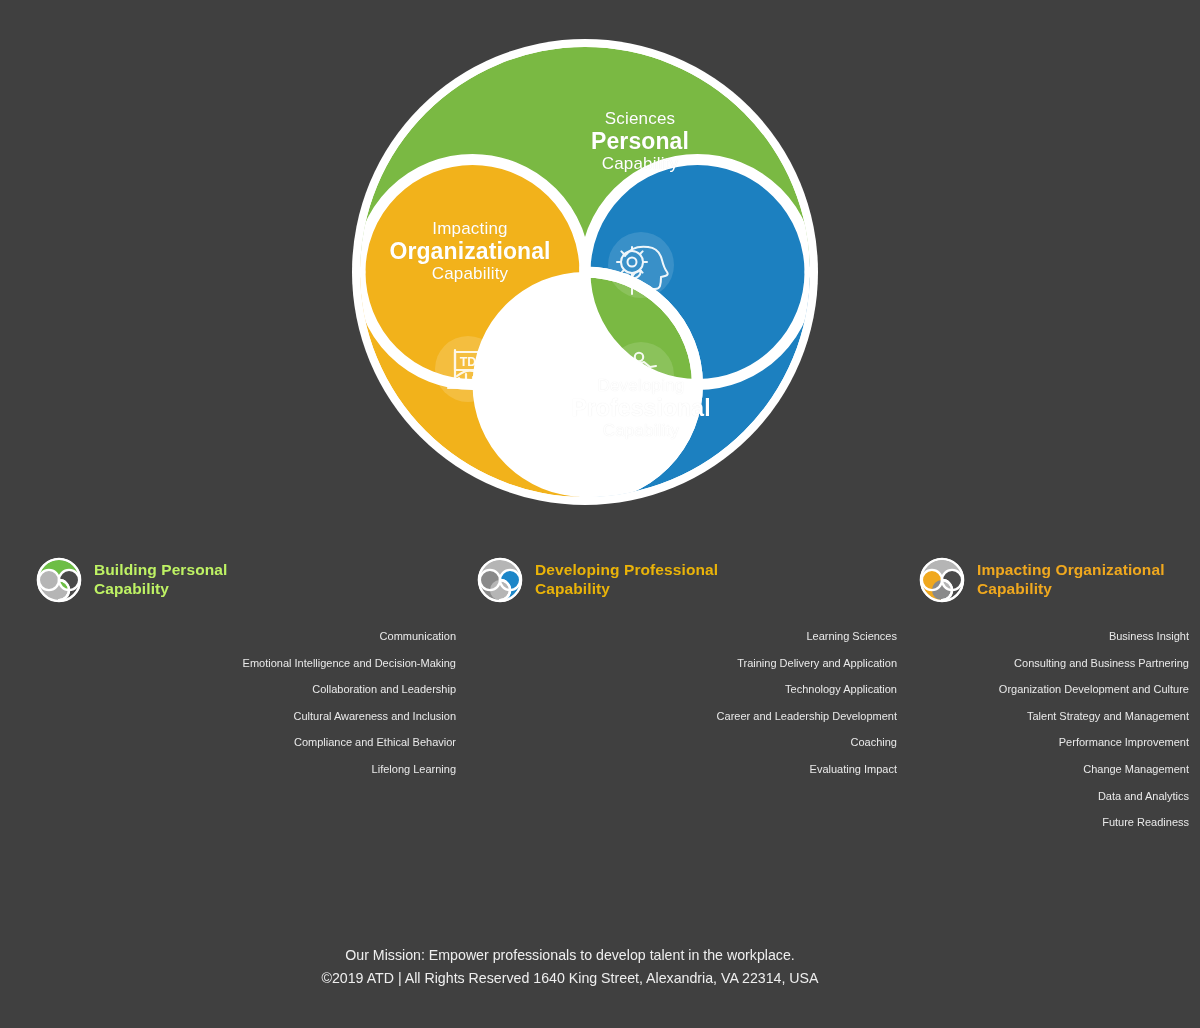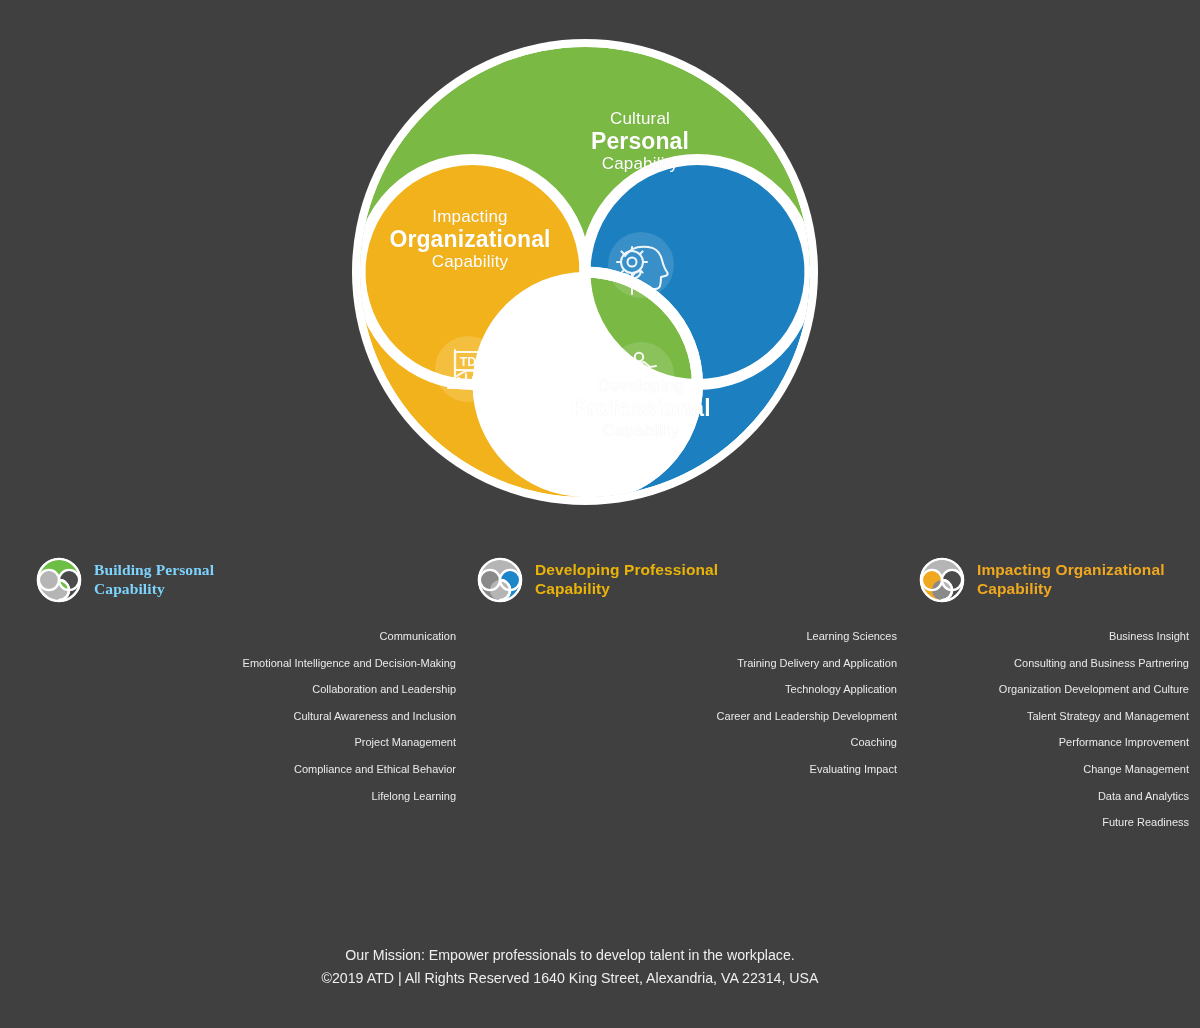--- a/index.html
+++ b/index.html
@@ -56,21 +56,21 @@
     margin: 1px 0 1px 0;
   }
   .lobe-label .ln-bot {
     display: block;
     font-size: 17px;
     font-weight: 400;
     letter-spacing: 0.2px;
   }
 
   #label-personal      { left: 545px; top: 110px; width: 190px; }
-  #label-organizational{ left: 372px; top: 208px; width: 196px; }
+  #label-organizational{ left: 372px; top: 220px; width: 196px; }
   #label-professional  { left: 548px; top: 377px; width: 186px; }
 
   
   #legend {
     position: absolute;
     left: 0;
     top: 552px;
     width: 1200px;
     height: 330px;
   }
@@ -95,21 +95,21 @@
   }
   .legend-badge svg { display: block; width: 46px; height: 46px; }
 
   .legend-title {
     font-size: 15.5px;
     font-weight: 700;
     line-height: 1.22;
     letter-spacing: 0.1px;
     white-space: pre-line;
   }
-  .t-green  { color: #7dd3fc; font-family: Liberation Serif, serif; }
+  .t-green  { color: #bef264; }
   .t-blue   { color: #eab308; }
   .t-orange { color: #F0A81E; }
 
   .cap-list { margin-top: 23px; }
   .cap-item {
     color: #e9e9e9;
     font-size: 11px;
     line-height: 1;
     margin-bottom: 15.6px;
     white-space: nowrap;
@@ -209,21 +209,21 @@
         <path d="M 280 360 l 0 -5 l 14 0 l 0 5"></path>
         <path d="M 278 360 l 18 0"></path>
         <path d="M 303 360 l 0 -12 l 16 0 l 0 12"></path>
         <path d="M 301 360 l 20 0"></path>
         <path d="M 303 352 l 16 0"></path>
       </g>
     </g>
   </svg>
 
   <div class="lobe-label" id="label-personal">
-    <span class="ln-top">Cultural</span>
+    <span class="ln-top">Sciences</span>
     <span class="ln-mid">Personal</span>
     <span class="ln-bot">Capability</span>
   </div>
 
   <div class="lobe-label" id="label-organizational">
     <span class="ln-top">Impacting</span>
     <span class="ln-mid">Organizational</span>
     <span class="ln-bot">Capability</span>
   </div>
 
@@ -254,21 +254,20 @@
         </svg>
       </span>
       <span class="legend-title t-green">Building Personal
 Capability</span>
     </div>
     <div class="cap-list">
       <div class="cap-item">Communication</div>
       <div class="cap-item">Emotional Intelligence and Decision-Making</div>
       <div class="cap-item">Collaboration and Leadership</div>
       <div class="cap-item">Cultural Awareness and Inclusion</div>
-      <div class="cap-item">Project Management</div>
       <div class="cap-item">Compliance and Ethical Behavior</div>
       <div class="cap-item">Lifelong Learning</div>
     </div>
   </div>
 
   <div class="legend-col" id="legend-col-1">
     <div class="legend-head">
       <span class="legend-badge">
         <svg viewBox="0 0 48 48">
           <circle cx="24" cy="24" r="23" fill="#ffffff"></circle>

